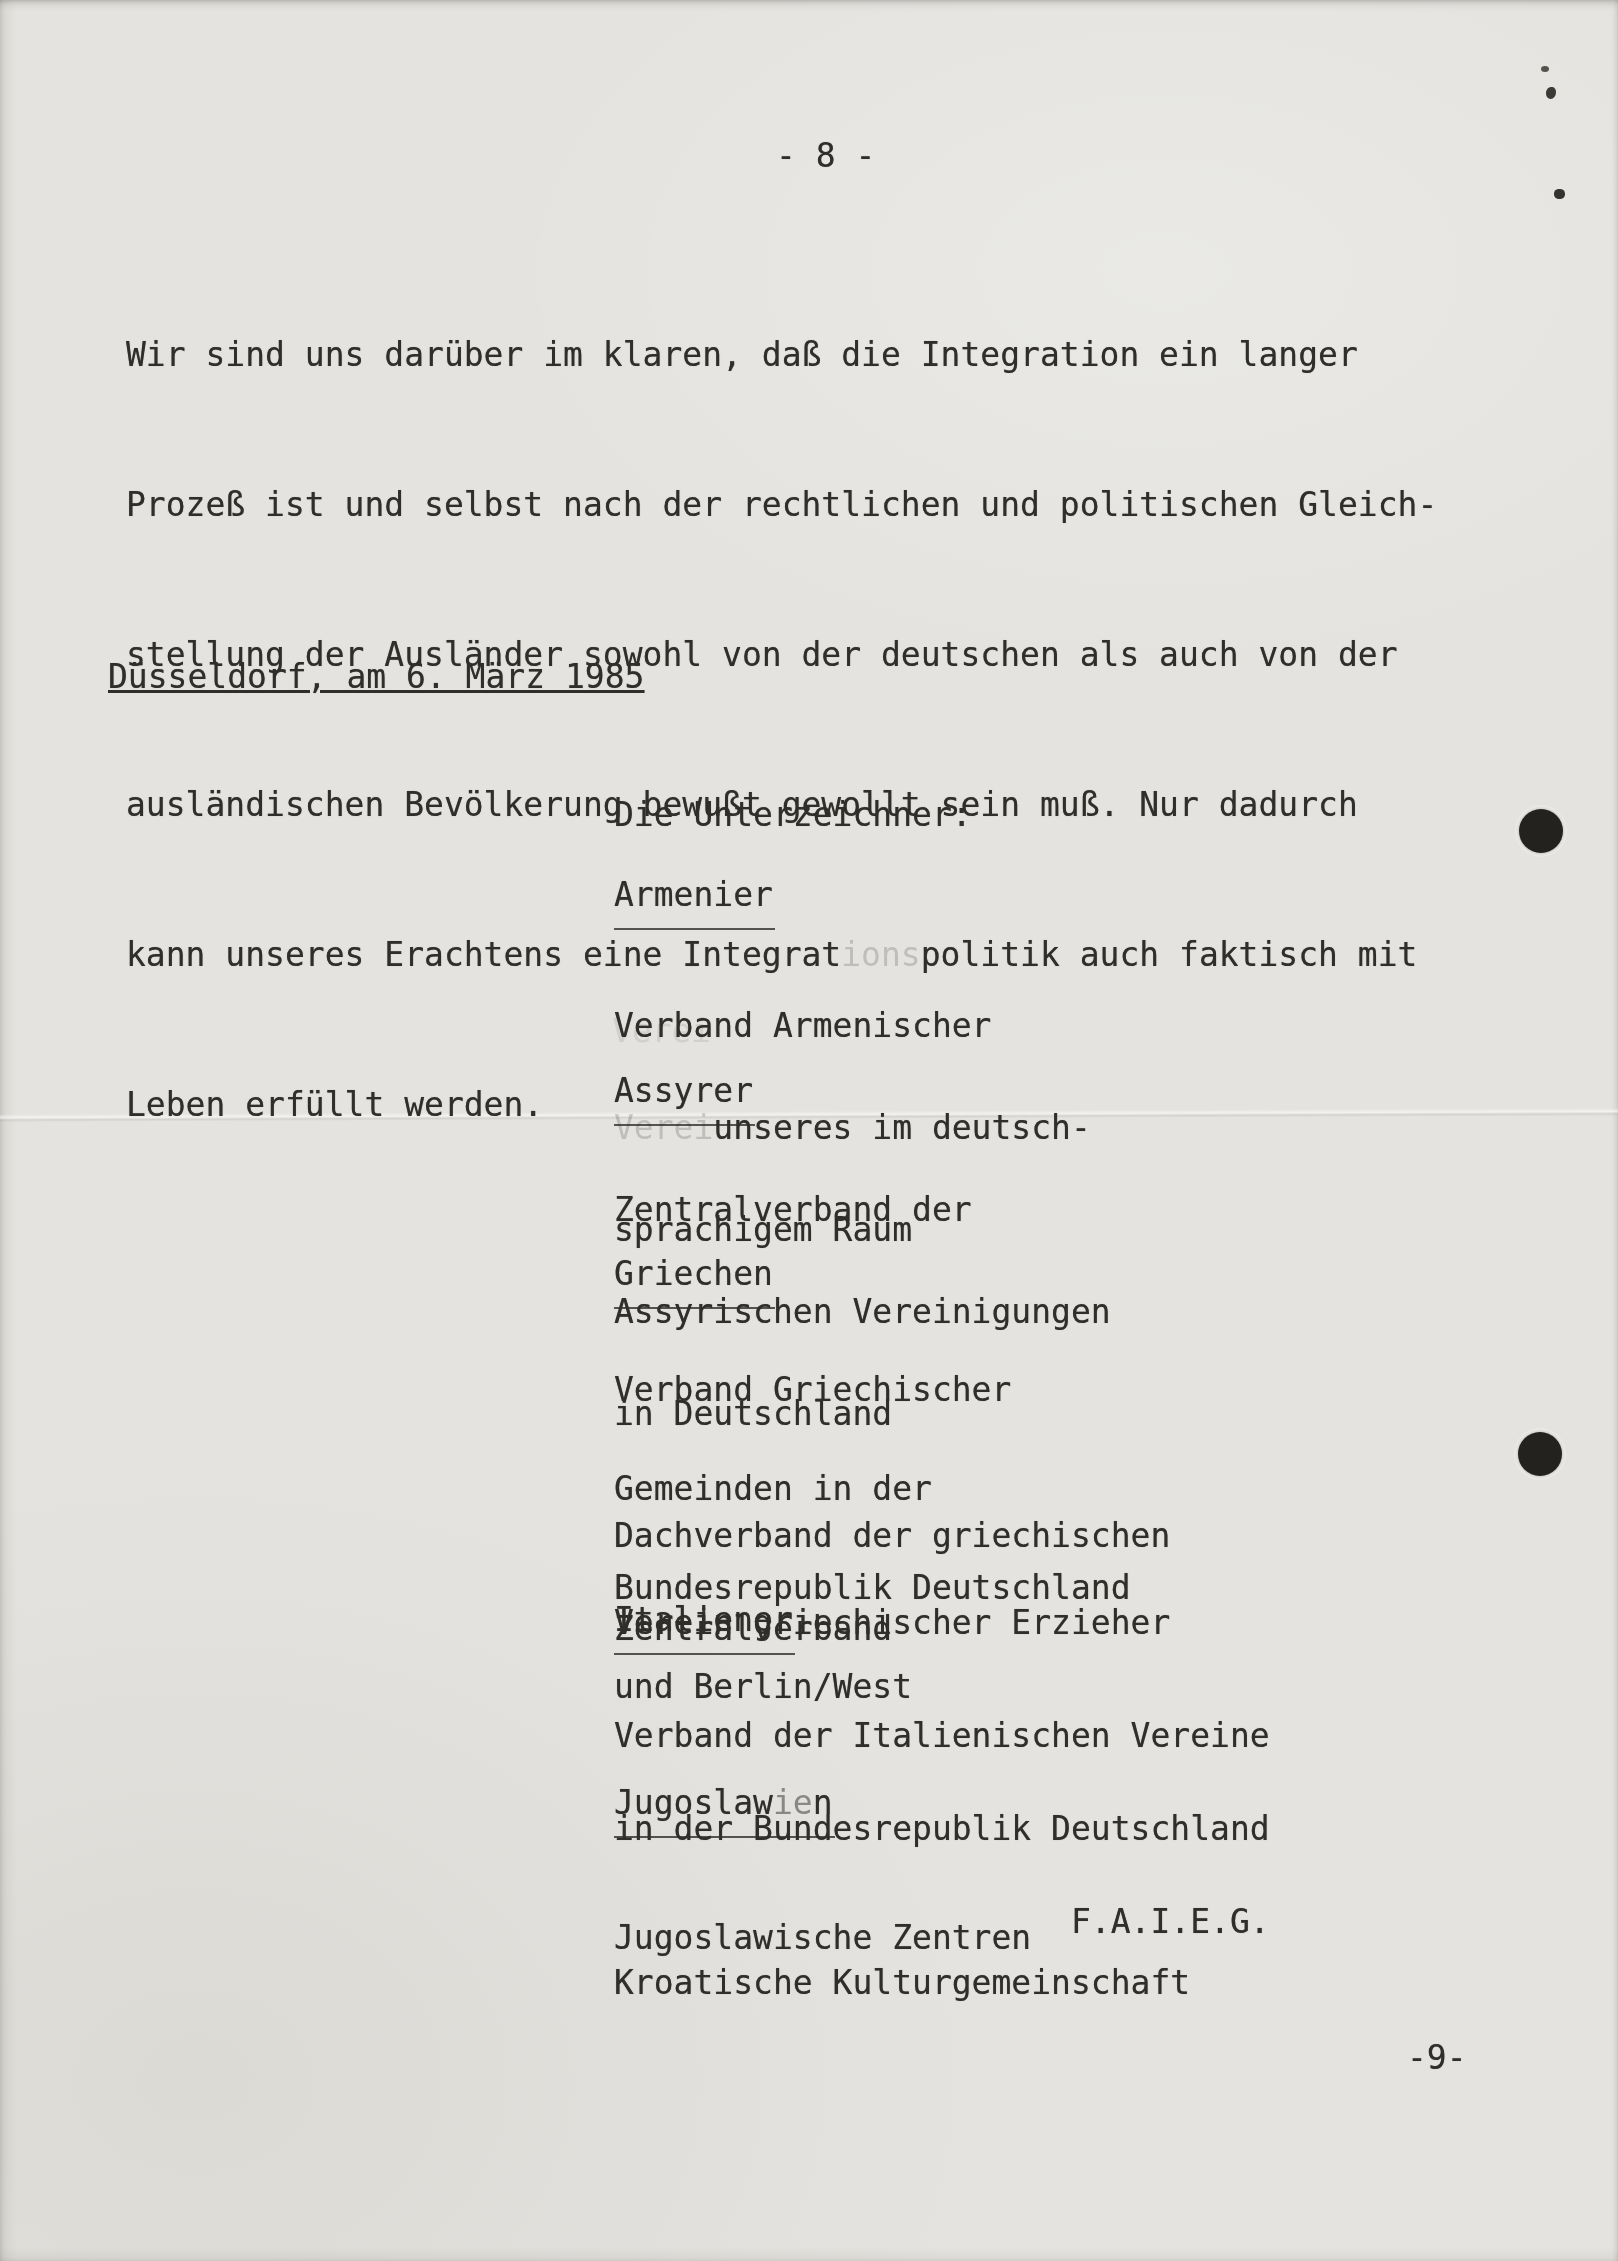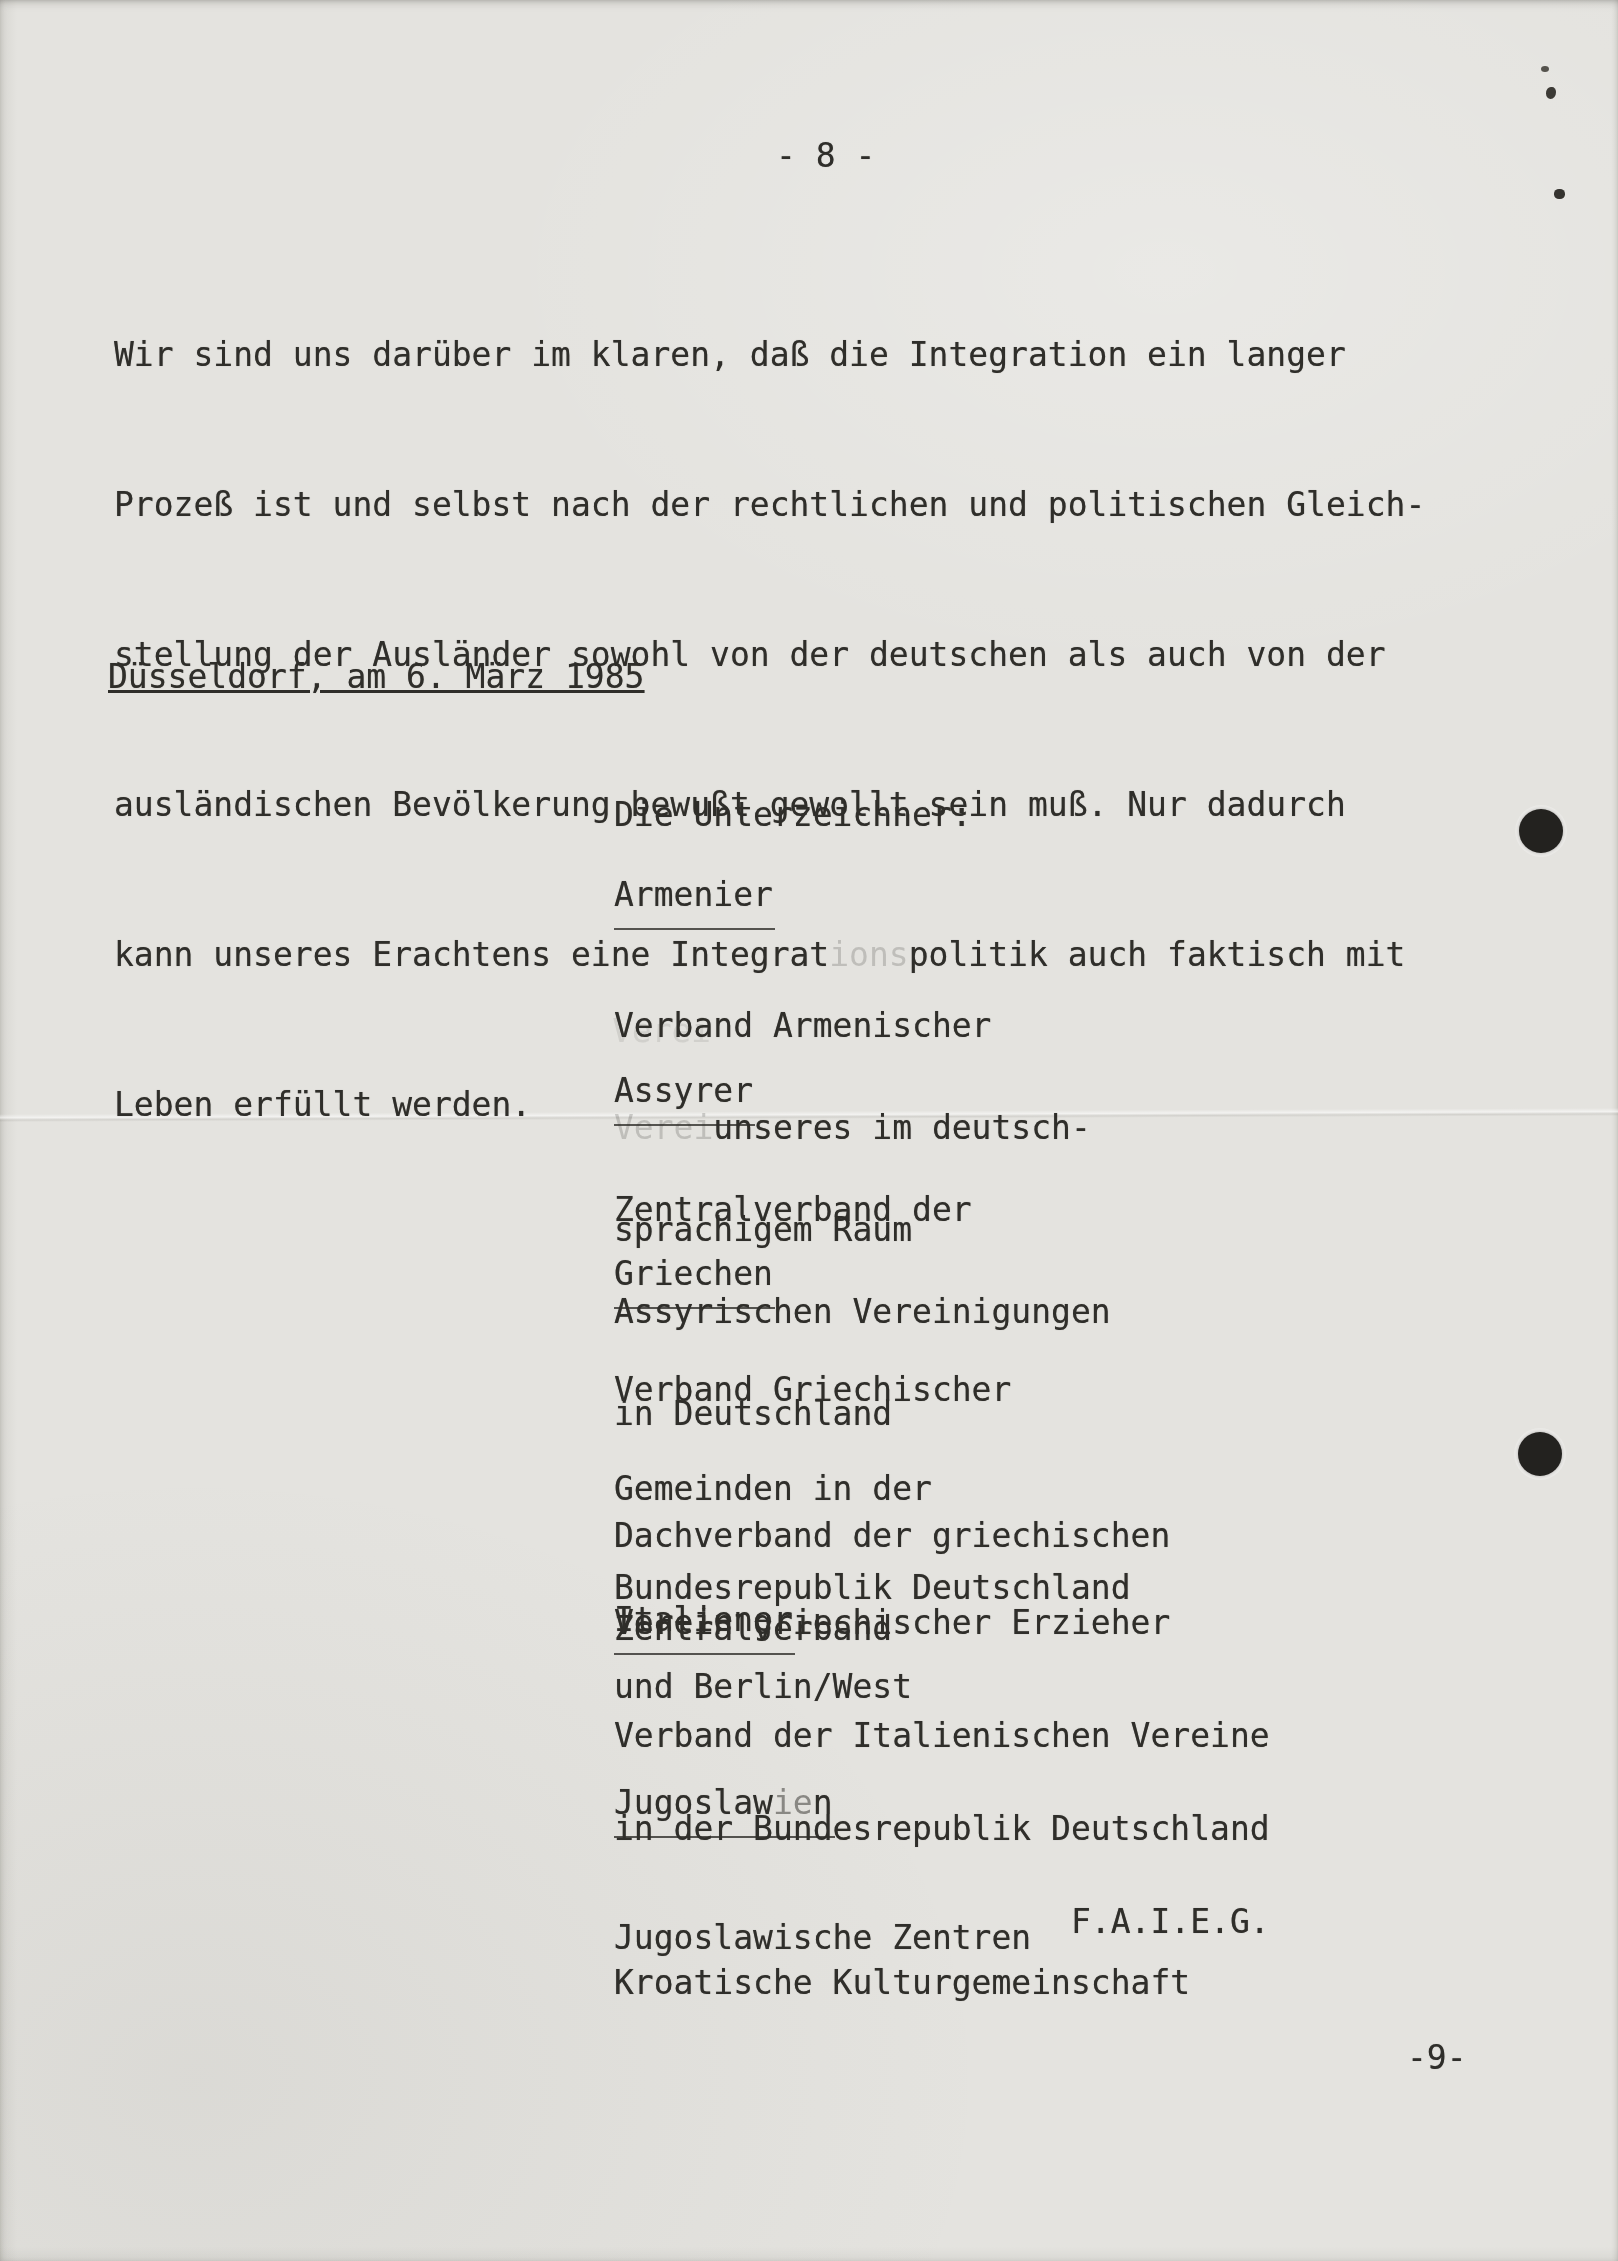--- a/index.html
+++ b/index.html
@@ -55,21 +55,21 @@
 
   <div class="speck" style="left:1541px;top:66px;width:7.8px;height:5.9px;background:#55534d;border-radius:50%;"></div>
   <div class="speck" style="left:1546px;top:87px;width:9.8px;height:12.4px;background:#3c3a35;border-radius:50% 40% 55% 45%;"></div>
   <div class="speck" style="left:1554px;top:189px;width:11px;height:9.8px;background:#35332f;border-radius:45%;"></div>
 
   <div class="punch" style="left:1519px;top:809px;"></div>
   <div class="punch" style="left:1518px;top:1432px;"></div>
 
   <div class="t" style="left:776px;top:139px;">- 8 -</div>
 
-  <div class="t para" style="left:114px;top:230px;">
+  <div class="t para" style="left:126px;top:230px;">
     <div class="ln">Wir sind uns darüber im klaren, daß die Integration ein langer</div>
     <div class="ln">Prozeß ist und selbst nach der rechtlichen und politischen Gleich-</div>
     <div class="ln">stellung der Ausländer sowohl von der deutschen als auch von der</div>
     <div class="ln">ausländischen Bevölkerung bewußt gewollt sein muß. Nur dadurch</div>
     <div class="ln"><span>kann unseres Erachtens eine Integrat</span><span class="faded">ions</span><span>politik auch faktisch mit</span></div>
     <div class="ln">Leben erfüllt werden.</div>
   </div>
 
   <div class="t" style="left:108px;top:660px;text-decoration:underline;">Düsseldorf, am 6. März 1985</div>
 

